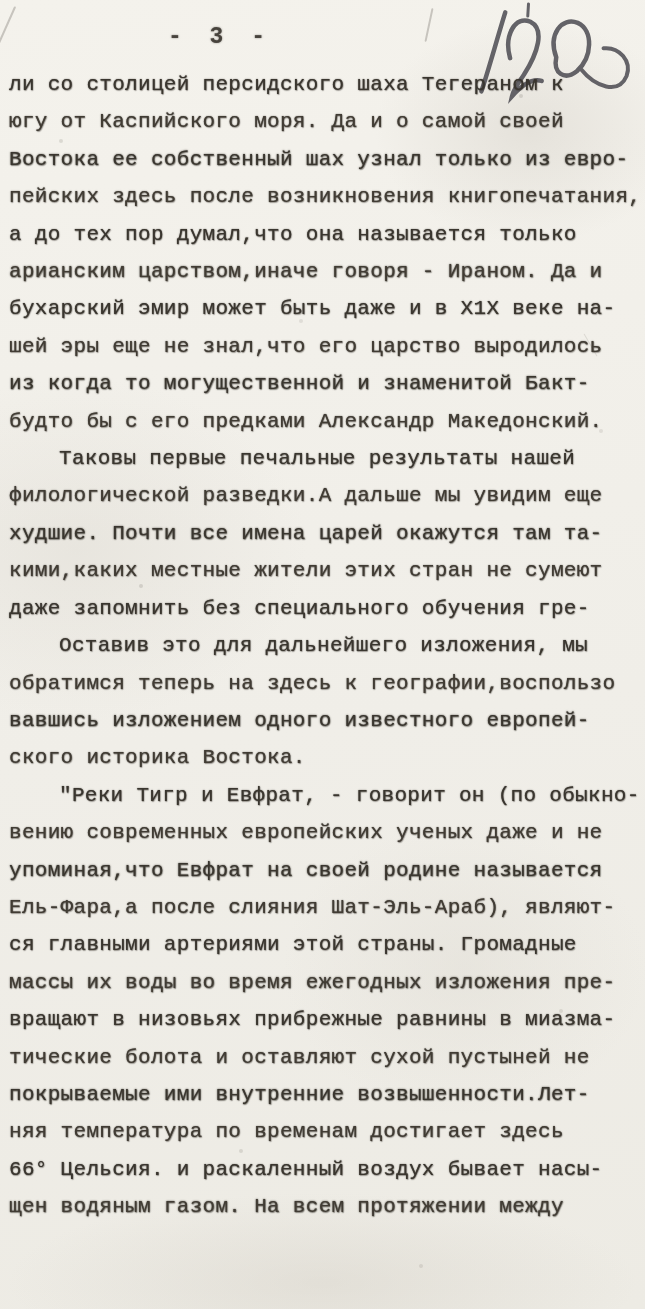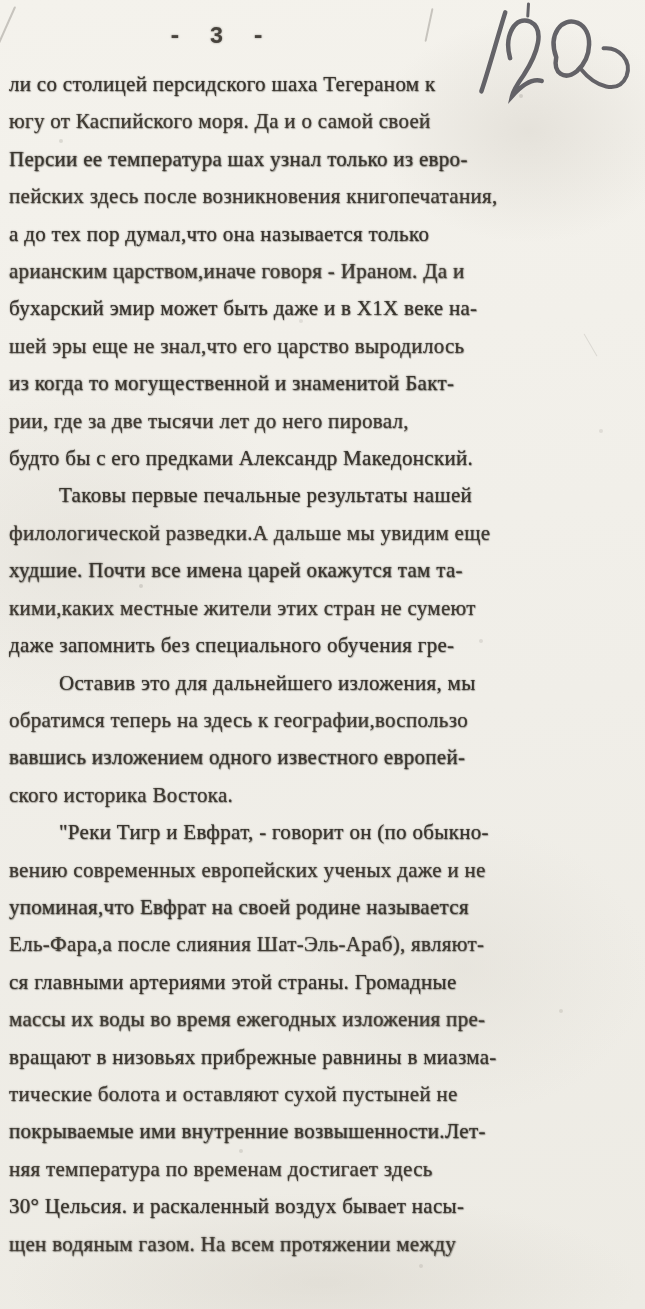--- a/index.html
+++ b/index.html
@@ -72,21 +72,21 @@
     transform: rotate(-6deg);
     opacity: 0.85;
   }
 
   .text-body {
     position: absolute;
     top: 66px;
     left: 9px;
     right: 4px;
   }
-  .paragraph { margin: 0; font-family: Liberation Serif, serif; }
+  .paragraph { margin: 0; }
   .paragraph.indent .line:first-child { text-indent: 50px; }
   .line {
     white-space: pre;
     font-size: 21px;
     line-height: 37.4px;
     letter-spacing: 0.3px;
     color: #3a362f;
     text-shadow:
       0 0 1.3px rgba(48,44,38,0.85),
       0.6px 0.6px 1px rgba(48,44,38,0.35);
@@ -119,28 +119,27 @@
       <path d="M115,72 C128,92 150,102 160,84 C167,70 156,54 140,54" stroke="#4c4b52" stroke-width="4" stroke-linecap="round"></path>
 
       <path d="M70,2 L68,14" stroke="#4c4b52" stroke-width="3" stroke-linecap="round"></path>
     </svg>
   </div>
 
   <div class="text-body" id="paragraphs">
       <div class="paragraph">
         <div class="line">ли со столицей персидского шаха Тегераном к</div>
         <div class="line">югу от Каспийского моря. Да и о самой своей</div>
-        <div class="line">Персии ее температура шах узнал только из евро-</div>
+        <div class="line">Востока ее собственный шах узнал только из евро-</div>
         <div class="line">пейских здесь после возникновения книгопечатания,</div>
         <div class="line">а до тех пор думал,что она называется только</div>
         <div class="line">арианским царством,иначе говоря - Ираном. Да и</div>
         <div class="line">бухарский эмир может быть даже и в Х1Х веке на-</div>
         <div class="line">шей эры еще не знал,что его царство выродилось</div>
         <div class="line">из когда то могущественной и знаменитой Бакт-</div>
-        <div class="line">рии, где за две тысячи лет до него пировал,</div>
         <div class="line">будто бы с его предками Александр Македонский.</div>
       </div>
       <div class="paragraph indent">
         <div class="line">Таковы первые печальные результаты нашей</div>
         <div class="line">филологической разведки.А дальше мы увидим еще</div>
         <div class="line">худшие. Почти все имена царей окажутся там та-</div>
         <div class="line">кими,каких местные жители этих стран не сумеют</div>
         <div class="line">даже запомнить без специального обучения гре-</div>
       </div>
       <div class="paragraph indent">
@@ -153,18 +152,18 @@
         <div class="line">"Реки Тигр и Евфрат, - говорит он (по обыкно-</div>
         <div class="line">вению современных европейских ученых даже и не</div>
         <div class="line">упоминая,что Евфрат на своей родине называется</div>
         <div class="line">Ель-Фара,а после слияния Шат-Эль-Араб), являют-</div>
         <div class="line">ся главными артериями этой страны. Громадные</div>
         <div class="line">массы их воды во время ежегодных изложения пре-</div>
         <div class="line">вращают в низовьях прибрежные равнины в миазма-</div>
         <div class="line">тические болота и оставляют сухой пустыней не</div>
         <div class="line">покрываемые ими внутренние возвышенности.Лет-</div>
         <div class="line">няя температура по временам достигает здесь</div>
-        <div class="line">30° Цельсия. и раскаленный воздух бывает насы-</div>
+        <div class="line">66° Цельсия. и раскаленный воздух бывает насы-</div>
         <div class="line">щен водяным газом. На всем протяжении между</div>
       </div>
     </div>
 
 </div>
 
 </body></html>

